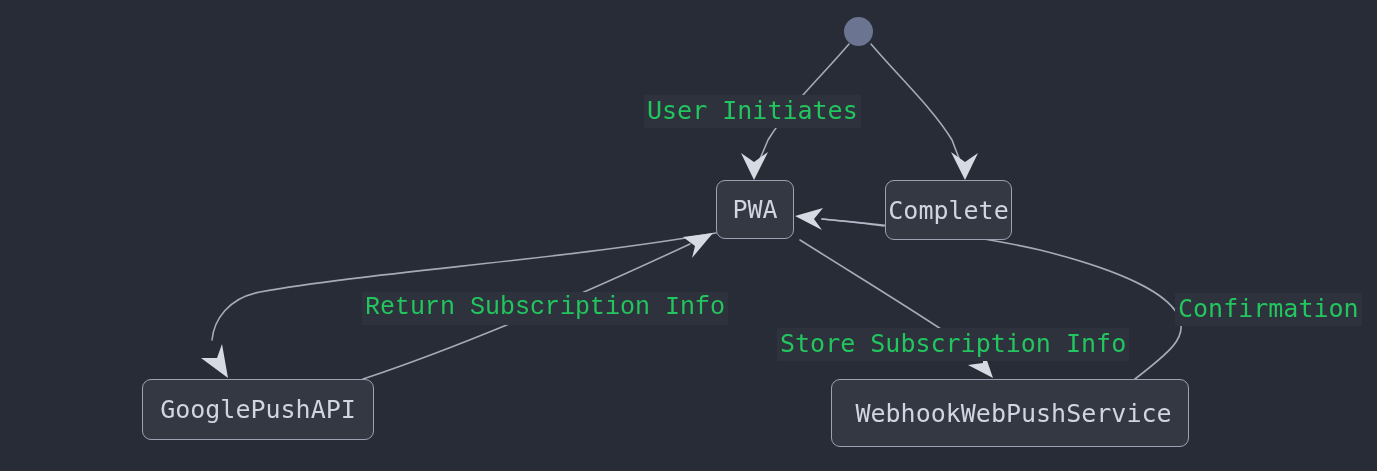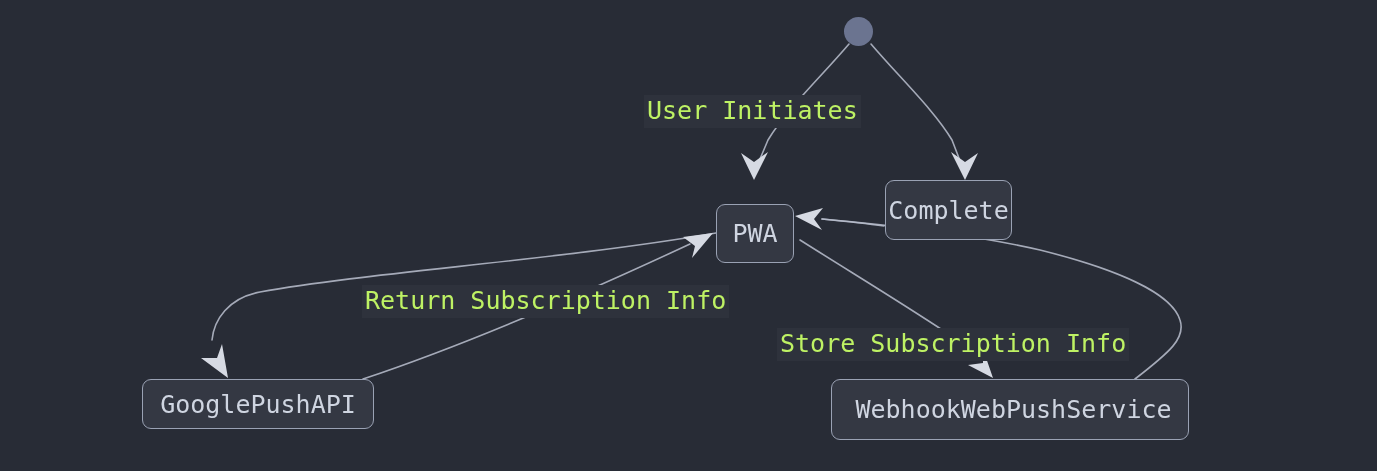--- a/index.html
+++ b/index.html
@@ -52,21 +52,21 @@
   }
   .start-node {
     position: absolute;
     border-radius: 50%;
     background: #6b7490;
     border: none;
   }
   .edge-label {
     position: absolute;
     background: #2e323c;
-    color: #bef264;
+    color: #22c55e;
     font-size: 25px;
     line-height: 1.22;
     white-space: nowrap;
     padding: 1px 3px;
     box-sizing: border-box;
   }
 </style>
 </head>
 <body>
 
@@ -104,37 +104,38 @@
       <path class="arrow-head" d="M 795,216 L 823,208 L 814,219 L 822,230 Z"></path>
     </g>
 
     <g>
       <path class="edge-path" d="M 884,226 C 862,223 842,221 822,219"></path>
     </g>
   </svg>
 
   <div class="start-node" style="left:844px; top:17px; width:29px; height:29px;"></div>
 
-  <div class="node" style="left:716px; top:180px; width:78px; height:59px;margin-top:24px;">
+  <div class="node" style="left:716px; top:180px; width:78px; height:59px;">
     <span>PWA</span>
   </div>
 
   <div class="node" style="left:885px; top:180px; width:127px; height:60px;">
     <span>Complete</span>
   </div>
 
-  <div class="node" style="left:142px; top:379px; width:232px; height:50px;">
+  <div class="node" style="left:142px; top:379px; width:232px; height:61px;">
     <span>GooglePushAPI</span>
   </div>
 
-  <div class="node" style="left:831px; top:379px; width:358px; height:61px;padding-left:7px;">
+  <div class="node" style="left:831px; top:379px; width:358px; height:68px;padding-left:7px;">
     <span>WebhookWebPushService</span>
   </div>
 
   <div class="edge-label" style="left:644px; top:95px;">User Initiates</div>
 
 
-  <div class="edge-label" style="left:362px; top:285px;">Return Subscription Info</div>
+  <div class="edge-label" style="left:362px; top:292px;font-family:Liberation Mono, monospace;">Return Subscription Info</div>
 
   <div class="edge-label" style="left:777px; top:293px;margin-top:35px;">Store Subscription Info</div>
 
+  <div class="edge-label" style="left:1175px; top:293px;">Confirmation</div>
 
 </div>
 
 </body></html>

